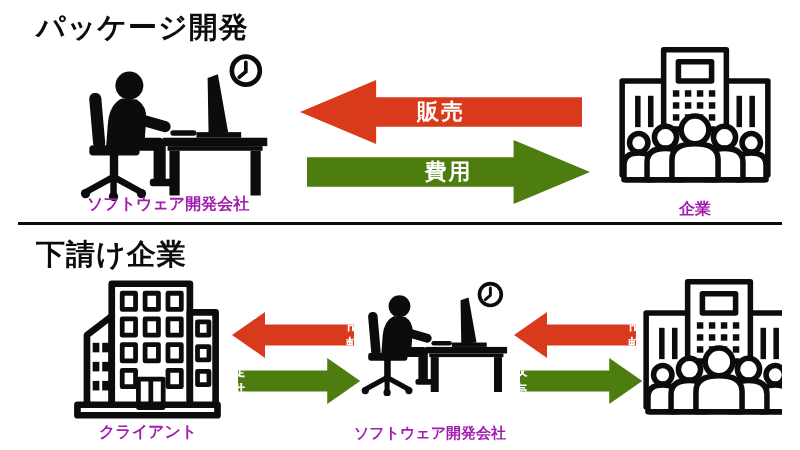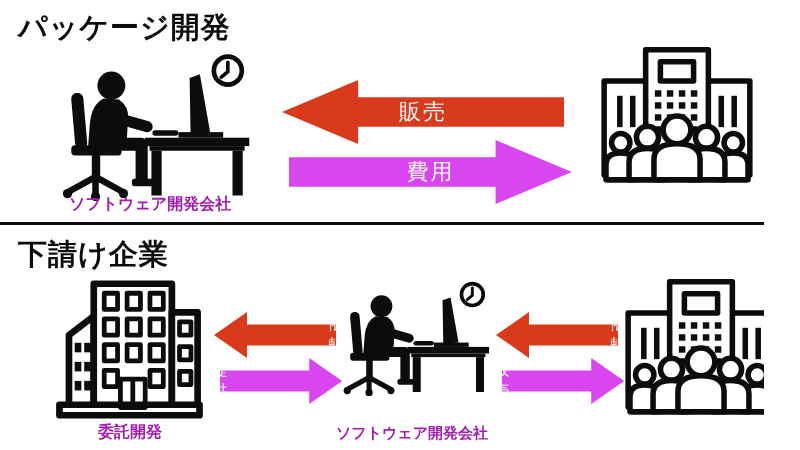--- a/index.html
+++ b/index.html
@@ -1,33 +1,33 @@
 <!DOCTYPE html>
 <html><head>
 <meta charset="utf-8">
 <style>
   html,body{margin:0;padding:0;background:#fff;}
   #canvas{
     position:relative;width:764px;height:450px;background:#ffffff;
-    font-family:"Liberation Sans","DejaVu Sans",sans-serif;overflow:hidden;
+    font-family:"Liberation Sans","DejaVu Sans",sans-serif;overflow:hidden;margin-left:18px;
   }
   .abs{position:absolute;}
   .section-title{
     font-size:29px;font-weight:800;color:#0c0c0c;letter-spacing:1px;white-space:nowrap;
   }
   .actor-label{
     font-size:16px;font-weight:800;color:#a21caf;text-align:center;white-space:nowrap;
   }
   .divider{left:0;top:222px;width:800px;height:3px;background:#0c0c0c;}
   .arrow{
     display:flex;align-items:center;justify-content:center;
-    color:#ffffff;font-weight:400;box-sizing:border-box;
+    color:#ffffff;font-weight:700;box-sizing:border-box;
   }
   .arrow.red{background:#d93a1c;}
-  .arrow.blue{background:#d946ef;}
+  .arrow.blue{background:#4d7c0f;}
   .arrow.big{font-size:22px;letter-spacing:2px;}
   .arrow.small{font-size:16px;letter-spacing:1px;}
   .arrow.dir-left{clip-path:polygon(0% 50%,27% 0%,27% 27%,100% 27%,100% 73%,27% 73%,27% 100%);}
   .arrow.dir-right{clip-path:polygon(0% 27%,73% 27%,73% 0%,100% 50%,73% 100%,73% 73%,0% 73%);}
   .arrow.small.dir-left{padding-left:16%;}
   .arrow.small.dir-right{padding-right:16%;}
   svg{display:block;}
 </style>
 </head>
 <body>
@@ -113,20 +113,21 @@
           <path d="M135 145 v-16 q0-13 16-13 q16 0 16 13 v16 z"></path>
         <circle cx="58" cy="99" r="12"></circle>
           <path d="M38 145 v-19 q0-15 20-15 q20 0 20 15 v19 z"></path>
         <circle cx="122" cy="99" r="12"></circle>
           <path d="M102 145 v-19 q0-15 20-15 q20 0 20 15 v19 z"></path>
         <circle cx="90" cy="91" r="15"></circle>
           <path d="M65 145 v-22 q0-17 25-17 q25 0 25 17 v22 z"></path>
       </g>
     </svg>
   </div>
+  <div class="abs actor-label" style="left:597px;top:199px;width:160px;">企業</div>
 
   <div class="abs divider"></div>
 
   <div class="abs section-title" style="left:18px;top:235px;">下請け企業</div>
 
   <div class="abs" style="left:48px;top:278px;width:162px;">
     <svg viewBox="0 0 170 150" width="162">
       <g fill="#fff" stroke="#0c0c0c" stroke-width="7" stroke-linejoin="round">
         <polygon points="22,60 48,40 48,136 22,136"></polygon>
         <rect x="48" y="6" width="82" height="130"></rect>
@@ -154,21 +155,21 @@
       <g fill="#0c0c0c">
         <rect x="28" y="68" width="7" height="10"></rect>
           <rect x="38" y="68" width="7" height="10"></rect>
         <rect x="28" y="88" width="7" height="10"></rect>
           <rect x="38" y="88" width="7" height="10"></rect>
         <rect x="28" y="108" width="7" height="10"></rect>
           <rect x="38" y="108" width="7" height="10"></rect>
       </g>
     </svg>
   </div>
-  <div class="abs actor-label" style="left:45px;top:422px;width:170px;">委託開発</div>
+  <div class="abs actor-label" style="left:45px;top:422px;width:170px;">クライアント</div>
 
   <div class="abs arrow red small dir-left" style="left:214px;top:312px;width:112px;height:46px;">
     <span>依頼</span>
   </div>
   <div class="abs arrow blue small dir-right" style="left:220px;top:358px;width:112px;height:46px;">
     <span>提供</span>
   </div>
 
   <div class="abs" style="left:332px;top:280px;width:160px;">
     <svg viewBox="0 0 220 160" width="160">

